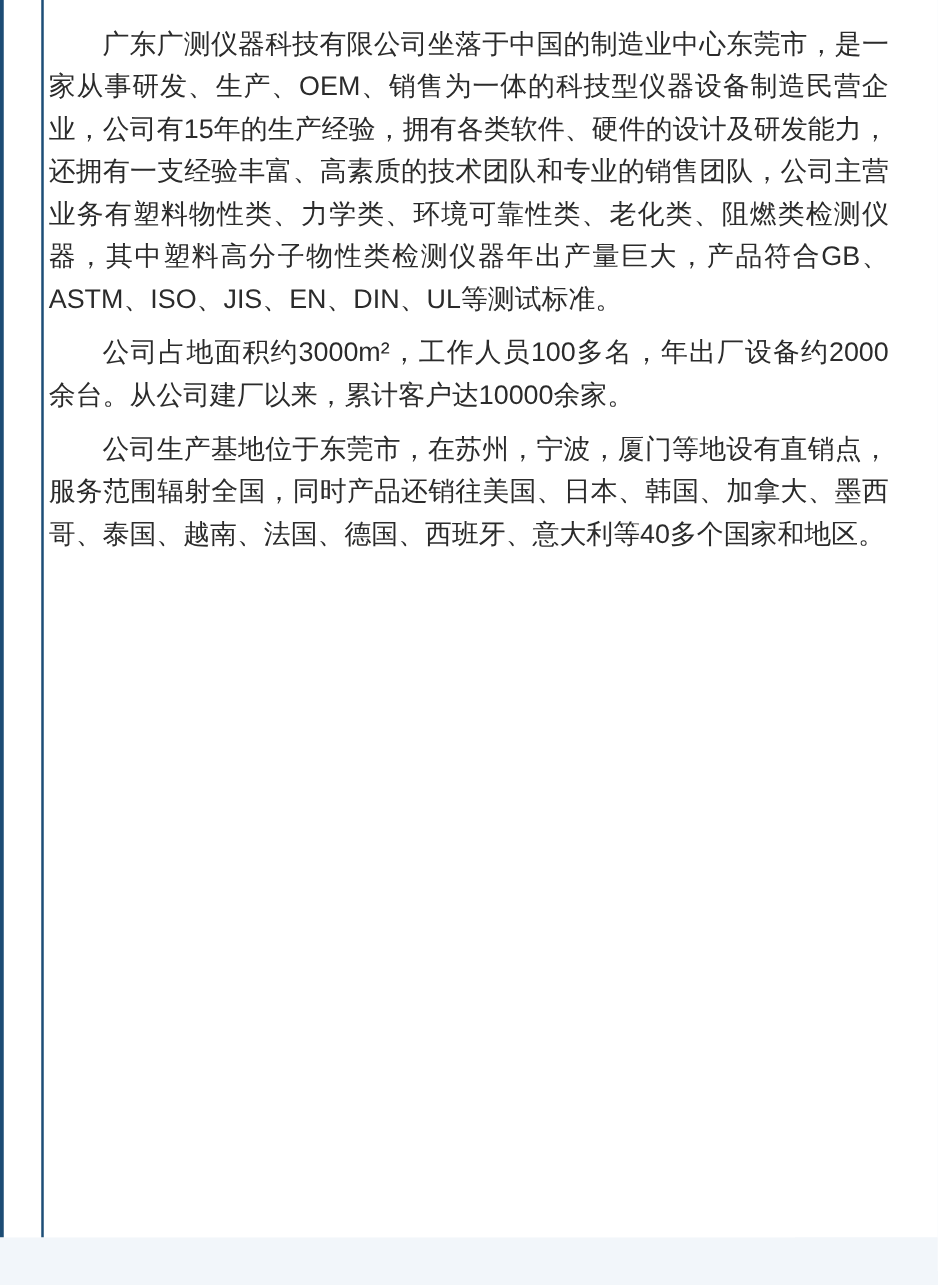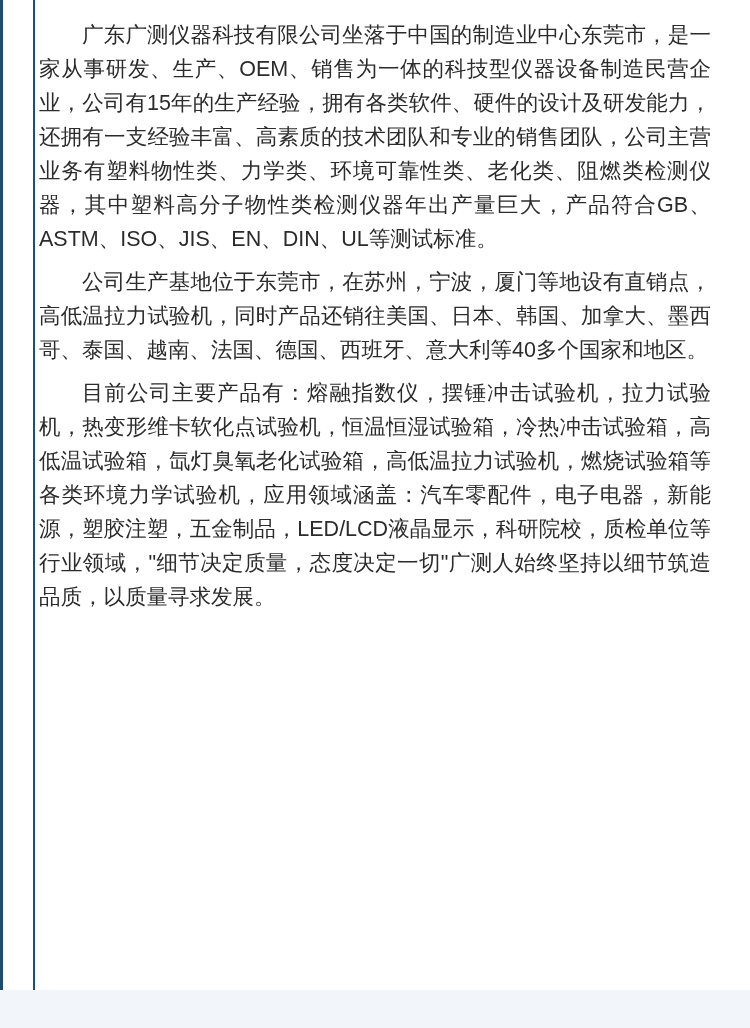--- a/index.html
+++ b/index.html
@@ -69,18 +69,18 @@
   }
 </style>
 </head>
 <body>
 
 <div id="page">
   <div id="doc-frame">
     <div id="left-rule"></div>
     <div id="doc-body">
       <p class="para">广东广测仪器科技有限公司坐落于中国的制造业中心东莞市，是一家从事研发、生产、OEM、销售为一体的科技型仪器设备制造民营企业，公司有15年的生产经验，拥有各类软件、硬件的设计及研发能力，还拥有一支经验丰富、高素质的技术团队和专业的销售团队，公司主营业务有塑料物性类、力学类、环境可靠性类、老化类、阻燃类检测仪器，其中塑料高分子物性类检测仪器年出产量巨大，产品符合GB、ASTM、ISO、JIS、EN、DIN、UL等测试标准。</p>
-      <p class="para">公司生产基地位于东莞市，在苏州，宁波，厦门等地设有直销点，高低温拉力试验机，同时产品还销往美国、日本、韩国、加拿大、墨西哥、泰国、越南、法国、德国、西班牙、意大利等40多个国家和地区。</p>
-      <p class="para">目前公司主要产品有：熔融指数仪，摆锤冲击试验机，拉力试验机，热变形维卡软化点试验机，恒温恒湿试验箱，冷热冲击试验箱，高低温试验箱，氙灯臭氧老化试验箱，高低温拉力试验机，燃烧试验箱等各类环境力学试验机，应用领域涵盖：汽车零配件，电子电器，新能源，塑胶注塑，五金制品，LED/LCD液晶显示，科研院校，质检单位等行业领域，"细节决定质量，态度决定一切"广测人始终坚持以细节筑造品质，以质量寻求发展。</p>
+      <p class="para">公司占地面积约3000m²，工作人员100多名，年出厂设备约2000余台。从公司建厂以来，累计客户达10000余家。</p>
+      <p class="para">公司生产基地位于东莞市，在苏州，宁波，厦门等地设有直销点，服务范围辐射全国，同时产品还销往美国、日本、韩国、加拿大、墨西哥、泰国、越南、法国、德国、西班牙、意大利等40多个国家和地区。</p>
     </div>
   </div>
   <div id="bottom-strip"></div>
 </div>
 
 </body></html>

